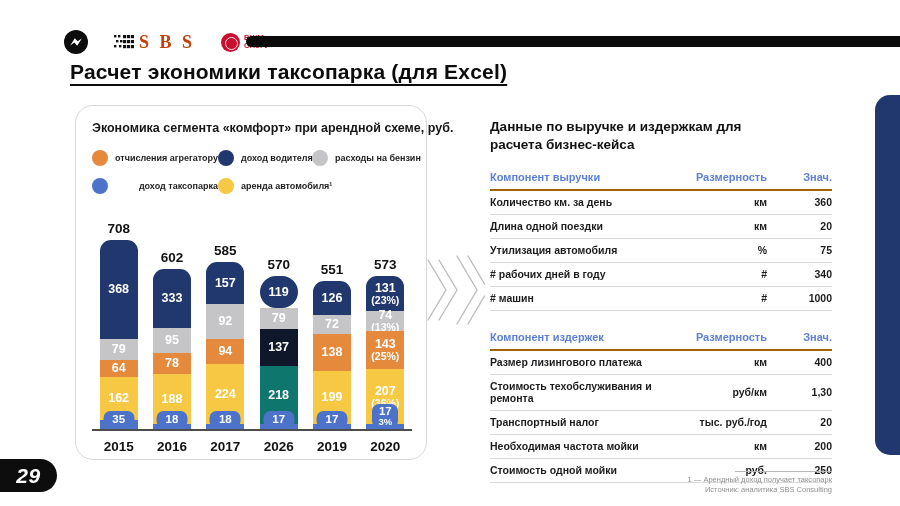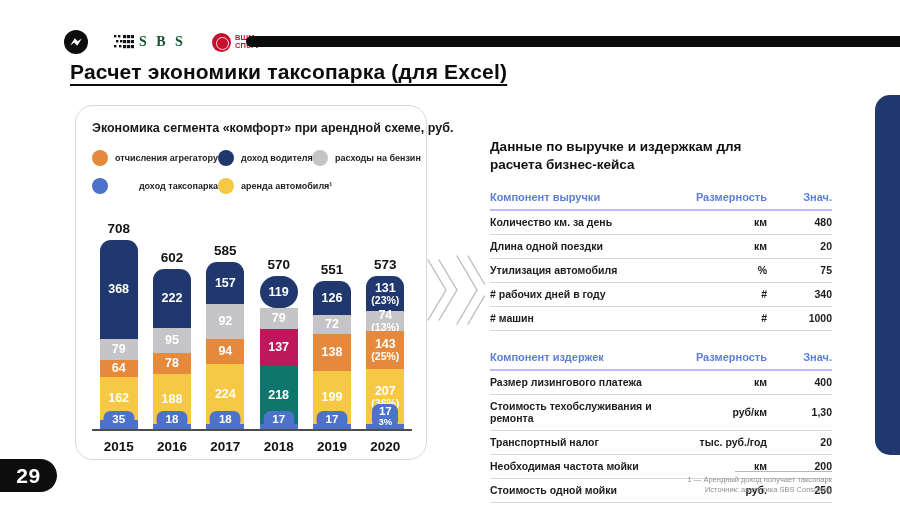--- a/index.html
+++ b/index.html
@@ -5,21 +5,21 @@
   * { margin:0; padding:0; box-sizing:border-box; }
   html,body { width:900px; height:506px; }
   body {
     position:relative; background:#ffffff; overflow:hidden;
     font-family:"Liberation Sans", sans-serif; color:#111;
   }
   
   .logos { position:absolute; left:64px; top:28px; height:28px; display:flex; align-items:center; gap:26px; }
   .logo-circle { width:24px; height:24px; }
   .sbs-logo { display:flex; align-items:center; gap:5px; }
-  .sbs-text { font-family:"Liberation Serif", serif; font-weight:700; font-size:14px; letter-spacing:3px; color:#14532d;text-align:center; }
+  .sbs-text { font-family:"Liberation Serif", serif; font-weight:700; font-size:18px; letter-spacing:3px; color:#c2410c;text-align:center; }
   .vshm-logo { display:flex; align-items:center; gap:4px; }
   .vshm-emblem { width:19px; height:19px; border-radius:50%; background:#C8102E; position:relative; }
   .vshm-emblem::after { content:""; position:absolute; left:4px; top:4px; width:11px; height:11px; border-radius:50%; border:1.5px solid #fff; opacity:.85; }
   .vshm-text { font-size:7.5px; font-weight:700; color:#C8102E; line-height:8px; letter-spacing:.2px; }
   .header-bar { position:absolute; left:246px; right:0; top:36px; height:11px; background:#0b0b0b; border-radius:6px 0 0 6px; }
   .page-title { position:absolute; left:70px; top:60px; font-size:21px; font-weight:700; color:#0c0c0c;
     text-decoration:underline; text-decoration-thickness:2px; text-underline-offset:5px; letter-spacing:.2px; }
 
   
   .chart-card { position:absolute; left:75px; top:105px; width:352px; height:355px;
@@ -42,36 +42,36 @@
           color:#fff; font-weight:700; font-size:11.5px; line-height:11px; }
   .pill .l2 { font-size:9.5px; line-height:10px; }
   .bar-total { text-align:center; font-size:13.5px; font-weight:700; color:#121212; margin-bottom:4px; }
   .year-labels { position:absolute; left:16px; top:333px; width:320px; height:18px; }
   .year-label { position:absolute; width:48px; text-align:center; font-size:13.5px; font-weight:700; color:#121212; }
 
   
   .chevrons { position:absolute; left:427px; top:252px; }
 
   
-  .right-panel { position:absolute; left:490px; top:118px; width:342px;margin-top:20px; }
+  .right-panel { position:absolute; left:490px; top:118px; width:342px; }
   .right-title { font-size:13.5px; font-weight:700; color:#121212; width:305px; line-height:1.32; }
   table { width:342px; border-collapse:collapse; table-layout:fixed; }
   .t1 { margin-top:15px; }
   .t2 { margin-top:18px; }
   col.c1 { width:55%; } col.c2 { width:26%; } col.c3 { width:19%; }
-  th { font-size:11px; font-weight:600; color:#5B7FD6; text-align:left; padding:2px 0 6px; border-bottom:2px solid #c4b5fd; }
+  th { font-size:11px; font-weight:600; color:#5B7FD6; text-align:left; padding:2px 0 6px; border-bottom:2px solid #a16207; }
   th.c2, td.c2 { text-align:right; }
   th.c3, td.c3 { text-align:right; }
   td { font-size:10.5px; font-weight:600; color:#1c1c1e; padding:5px 0 6px; border-bottom:1px solid #d9d9d9; }
   td.c3 { font-weight:700; }
 
   
   .side-tab { position:absolute; right:0; top:95px; width:25px; height:360px; background:#21386E; border-radius:15px 0 0 15px; }
   .page-badge { position:absolute; left:0; top:459px; width:57px; height:33px; background:#0d0d0d;
-    border-radius:0 17px 17px 0; display:flex; align-items:center; justify-content:center; }
+    border-radius:0 17px 17px 0; display:flex; align-items:center; justify-content:center;font-style:italic; }
   .page-badge span { color:#fff; font-size:21px; font-weight:700; letter-spacing:.5px; }
   .footnotes { position:absolute; right:68px; top:471px; width:260px; text-align:right; }
   .foot-line { width:97px; margin-left:auto; border-top:1px solid #b8b8b8; margin-bottom:3px; }
   .foot-text { font-size:7.5px; color:#8f8f8f; line-height:10px; font-weight:500; }
 </style>
 </head>
 <body>
 
 <div class="logos">
   <svg class="logo-circle" viewBox="0 0 24 24">
@@ -165,21 +165,21 @@
         <div class="seg" style="height: 50px; background: rgb(247, 200, 67);">
           <div>188</div>
         </div>
         <div class="seg" style="height: 21px; background: rgb(229, 138, 60);">
           <div>78</div>
         </div>
         <div class="seg" style="height: 25px; background: rgb(197, 197, 199);">
           <div>95</div>
         </div>
         <div class="seg seg-top" style="height: 59px; background: rgb(33, 56, 110);">
-          <div>222</div>
+          <div>333</div>
         </div>
         <div class="bar-total">602</div>
       </div>
       <div class="bar-col" style="left: 114.333px; width: 38px;">
         <div class="seg seg-base" style="height: 5px; background: rgb(76, 115, 201);">
           <div class="pill" style="background: rgb(76, 115, 201); width: 31px; height: 17px;">
             <div>18</div>
           </div>
         </div>
         <div class="seg" style="height: 60px; background: rgb(247, 200, 67);">
@@ -198,21 +198,21 @@
       </div>
       <div class="bar-col" style="left: 167.667px; width: 38px;">
         <div class="seg seg-base" style="height: 5px; background: rgb(76, 115, 201);">
           <div class="pill" style="background: rgb(76, 115, 201); width: 31px; height: 17px;">
             <div>17</div>
           </div>
         </div>
         <div class="seg" style="height: 58px; background: #0f766e; justify-content: center;">
           <div>218</div>
         </div>
-        <div class="seg" style="height: 37px; background: #be185d;">
+        <div class="seg" style="height: 37px; background: #0f172a;">
           <div>137</div>
         </div>
         <div class="seg" style="height: 21px; background: rgb(197, 197, 199);">
           <div>79</div>
         </div>
         <div class="seg seg-top" style="height: 32px; background: rgb(33, 56, 110); border-radius: 16px;">
           <div>119</div>
         </div>
         <div class="bar-total">570</div>
       </div>
@@ -259,21 +259,21 @@
           <div>131</div>
           <div class="l2">(23%)</div>
         </div>
         <div class="bar-total">573</div>
       </div>
     </div>
   <div class="year-labels">
       <div class="year-label" style="left: 2.66667px;">2015</div>
       <div class="year-label" style="left: 56px;">2016</div>
       <div class="year-label" style="left: 109.333px;">2017</div>
-      <div class="year-label" style="left: 162.667px;">2018</div>
+      <div class="year-label" style="left: 162.667px;">2026</div>
       <div class="year-label" style="left: 216px;">2019</div>
       <div class="year-label" style="left: 269.333px;">2020</div>
     </div>
 </div>
 
 <svg class="chevrons" width="58" height="76" viewBox="0 0 58 76">
   <g fill="none" stroke="#bdbdbd" stroke-width="1.4" stroke-linejoin="round" stroke-linecap="round">
     <path d="M1 8 L19 38 L1 68"></path>
     <path d="M12 8 L30 38 L12 68"></path>
     <path d="M30 4 L50 38 L30 72"></path>
@@ -294,21 +294,21 @@
         <tr>
           <th class="c1">Компонент выручки</th>
           <th class="c2">Размерность</th>
           <th class="c3">Знач.</th>
         </tr>
       </thead>
     <tbody>
         <tr>
           <td class="c1">Количество км. за день</td>
           <td class="c2">км</td>
-          <td class="c3">480</td>
+          <td class="c3">360</td>
         </tr>
         <tr>
           <td class="c1">Длина одной поездки</td>
           <td class="c2">км</td>
           <td class="c3">20</td>
         </tr>
         <tr>
           <td class="c1">Утилизация автомобиля</td>
           <td class="c2">%</td>
           <td class="c3">75</td>

